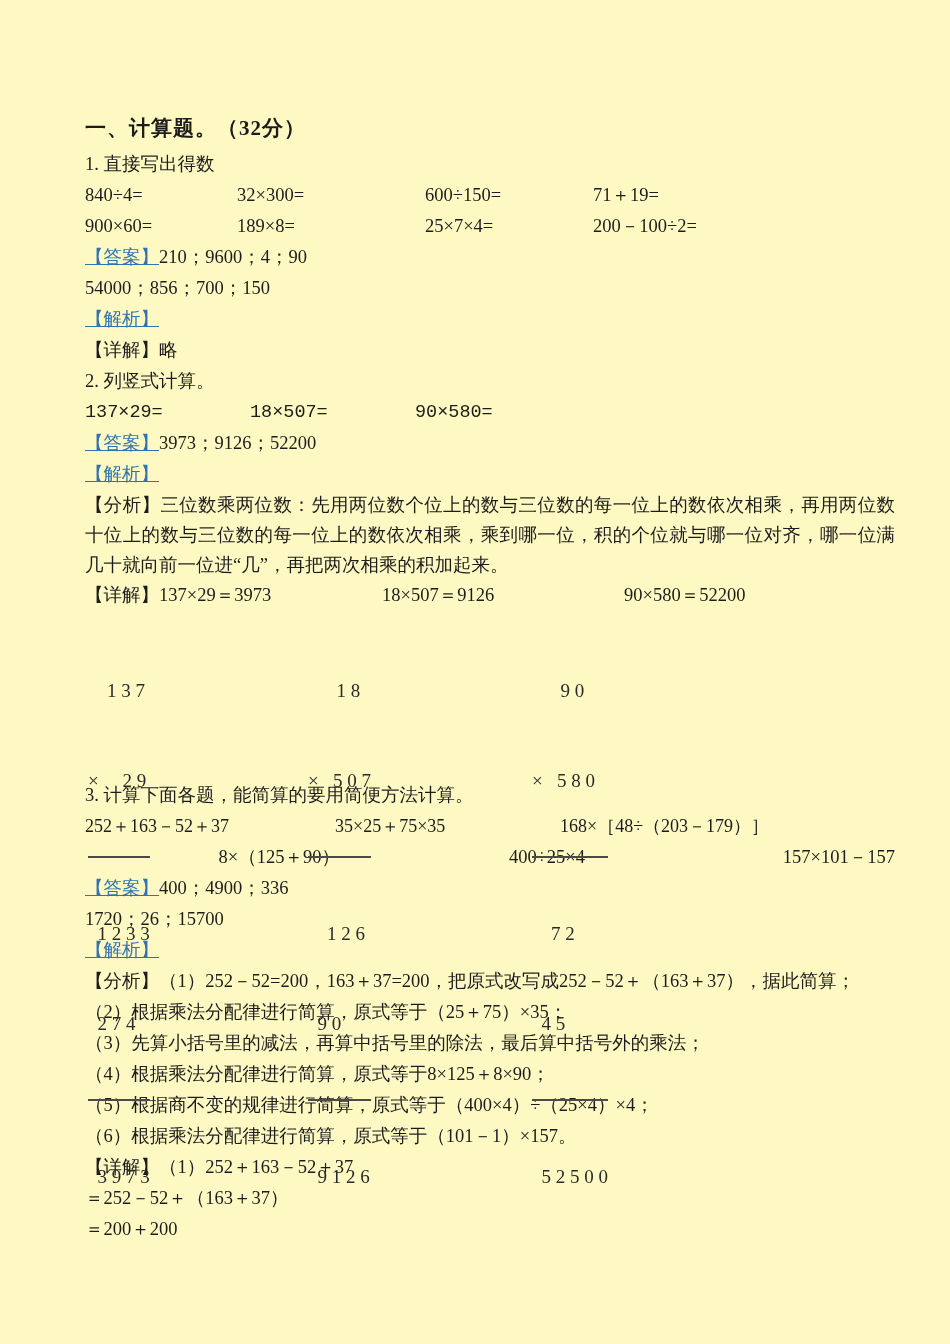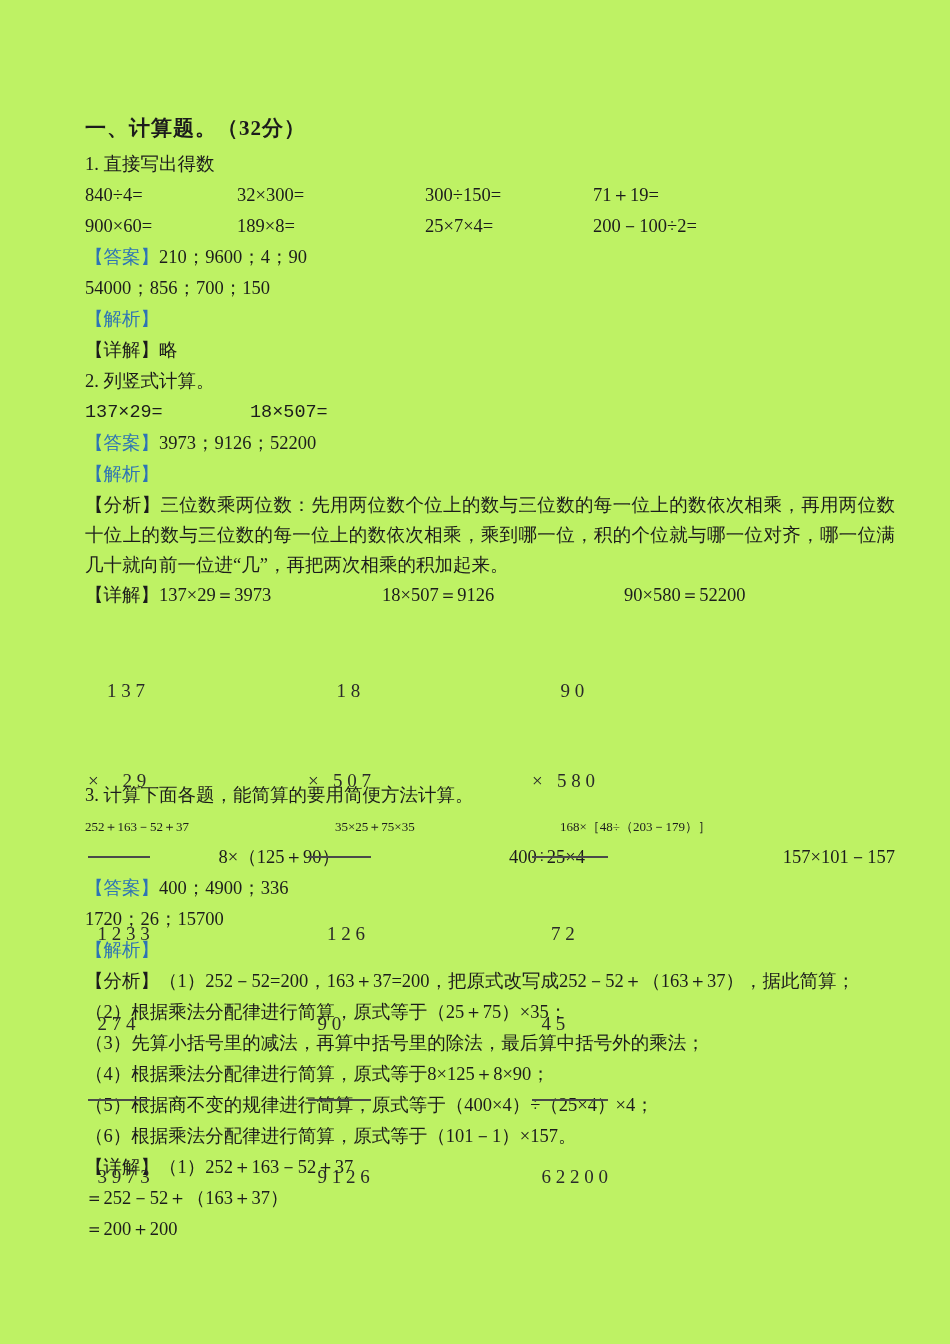--- a/index.html
+++ b/index.html
@@ -7,60 +7,60 @@
   body {
     width:950px; height:1344px;
     font-family:"Liberation Serif","DejaVu Serif",serif;
     color:#1c1c1c;
     overflow:hidden;
   }
   .page {
     position:relative;
     width:950px; height:1344px;
     padding:113px 55px 0 85px;
-    background:#bef264;
+    background:#fef9c3;
   }
   .title {
     font-size:21px;
     font-weight:bold;
     line-height:30px;
     margin-bottom:6px;
     letter-spacing:1px;
   }
   .line {
     font-size:18.5px;
     line-height:31px;
     white-space:nowrap;
   }
   .para {
     font-size:18.5px;
     line-height:30px;
     text-align:justify;
     white-space:normal;
   }
-  .tag-blue { color:#2E74B5; }
+  .tag-blue { color:#2E74B5;text-decoration:underline; }
   .grid4 {
     display:grid;
     grid-template-columns:152px 188px 168px 1fr;
     font-size:18.5px; line-height:31px;
   }
   .grid3-q2 {
     display:grid;
     grid-template-columns:165px 165px 1fr;
     font-size:18.5px; line-height:31px;font-family:Liberation Mono, monospace;
   }
   .grid3-detail {
     display:grid;
     grid-template-columns:297px 242px 1fr;
     font-size:18.5px; line-height:31px;
   }
   .grid3-q3a {
     display:grid;
     grid-template-columns:250px 225px 1fr;
-    font-size:13px; line-height:31px;
+    font-size:18px; line-height:31px;
   }
   .grid3-q3b {
     display:grid;
     grid-template-columns:255px 245px 1fr;
     font-size:18.5px; line-height:31px;text-align:right;
   }
   .vwrap {
     position:relative;
     height:164px;
     margin-top:5px;
@@ -87,21 +87,21 @@
 <body>
 
 <div class="page">
 
   <div class="title">一、计算题。（32分）</div>
 
   <div class="line">1. 直接写出得数</div>
   <div class="grid4">
     <span>840÷4=</span>
     <span>32×300=</span>
-    <span>300÷150=</span>
+    <span>600÷150=</span>
     <span>71＋19=</span>
   </div>
   <div class="grid4">
     <span>900×60=</span>
     <span>189×8=</span>
     <span>25×7×4=</span>
     <span>200－100÷2=</span>
   </div>
   <div class="line">
     <span class="tag-blue">【答案】</span><span>210；9600；4；90</span>
@@ -111,20 +111,21 @@
     <span class="tag-blue">【解析】</span>
   </div>
   <div class="line">
     <span>【详解】</span><span>略</span>
   </div>
 
   <div class="line">2. 列竖式计算。</div>
   <div class="grid3-q2">
     <span>137×29=</span>
     <span>18×507=</span>
+    <span>90×580=</span>
   </div>
   <div class="line">
     <span class="tag-blue">【答案】</span><span>3973；9126；52200</span>
   </div>
   <div class="line">
     <span class="tag-blue">【解析】</span>
   </div>
   <div class="para">
     <span>【分析】</span><span>三位数乘两位数：先用两位数个位上的数与三位数的每一位上的数依次相乘，再用两位数十位上的数与三位数的每一位上的数依次相乘，乘到哪一位，积的个位就与哪一位对齐，哪一位满几十就向前一位进“几”，再把两次相乘的积加起来。</span>
   </div>
@@ -153,21 +154,21 @@
       <div class="vrule"></div>
       <div>  9 1 2 6</div>
     </div>
     <div class="vmul vmul-3">
       <div>      9 0</div>
       <div>×   5 8 0</div>
       <div class="vrule"></div>
       <div>    7 2</div>
       <div>  4 5</div>
       <div class="vrule"></div>
-      <div>  6 2 2 0 0</div>
+      <div>  5 2 5 0 0</div>
     </div>
   </div>
 
   <div class="line">3. 计算下面各题，能简算的要用简便方法计算。</div>
   <div class="grid3-q3a">
     <span>252＋163－52＋37</span>
     <span>35×25＋75×35</span>
     <span>168×［48÷（203－179）］</span>
   </div>
   <div class="grid3-q3b">

